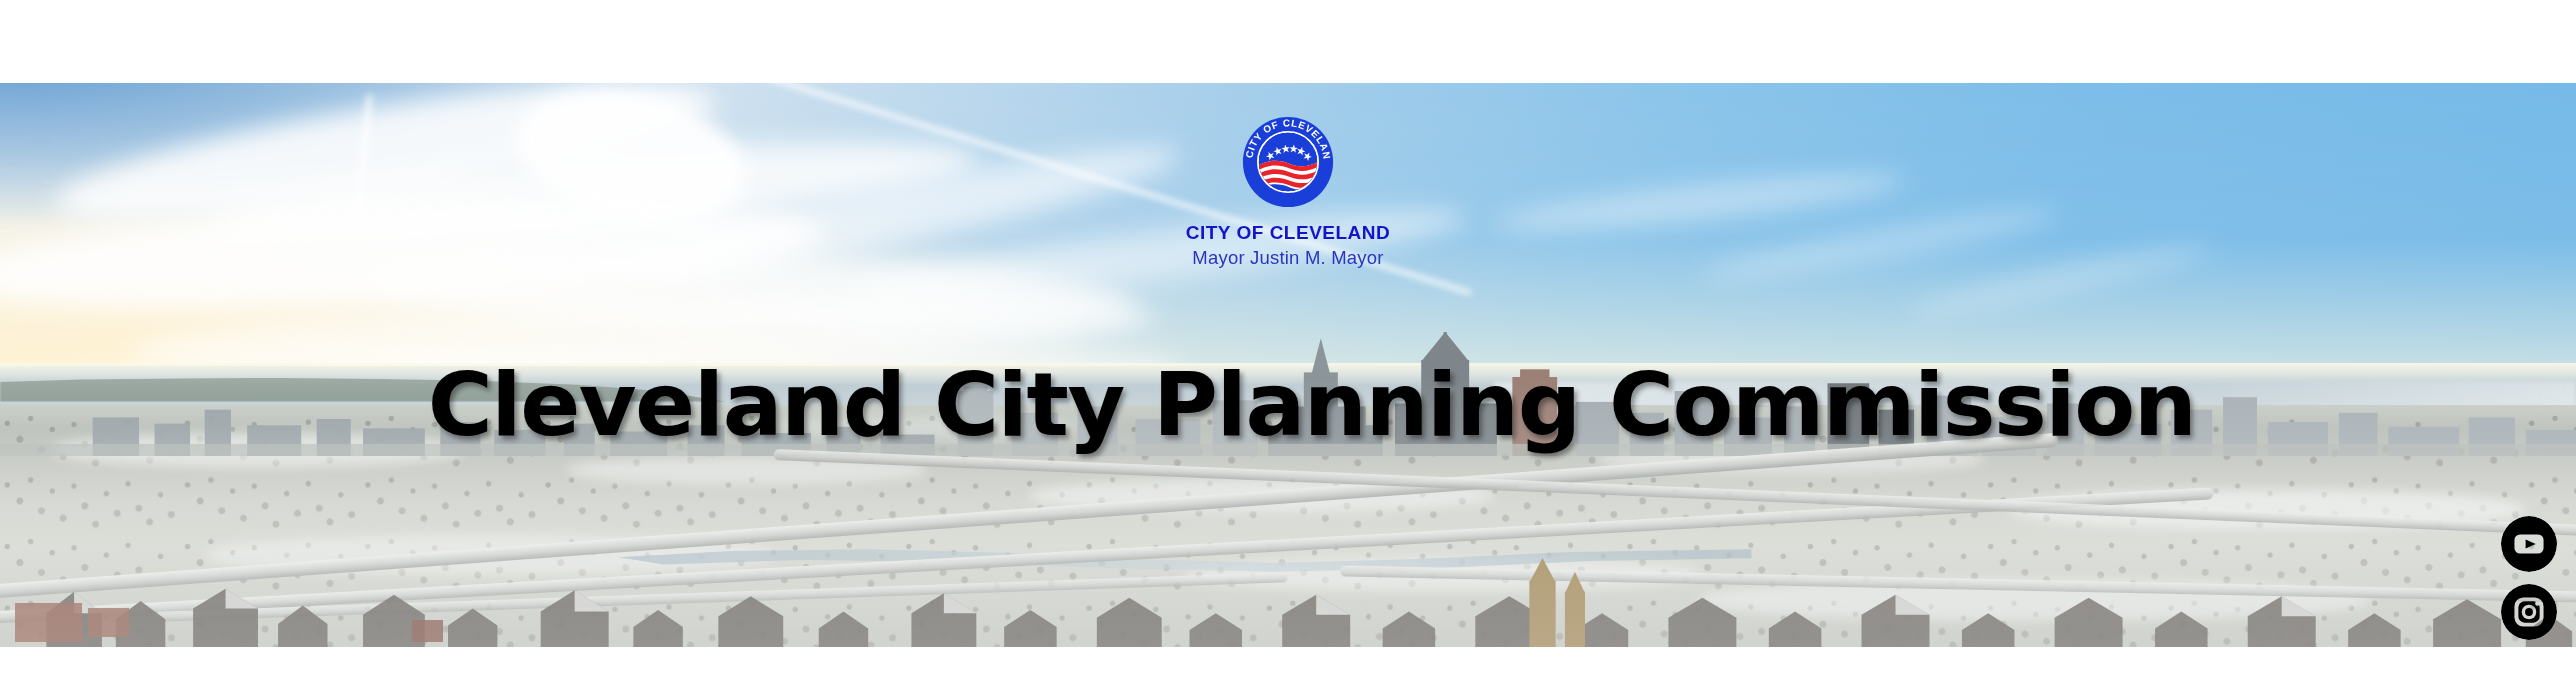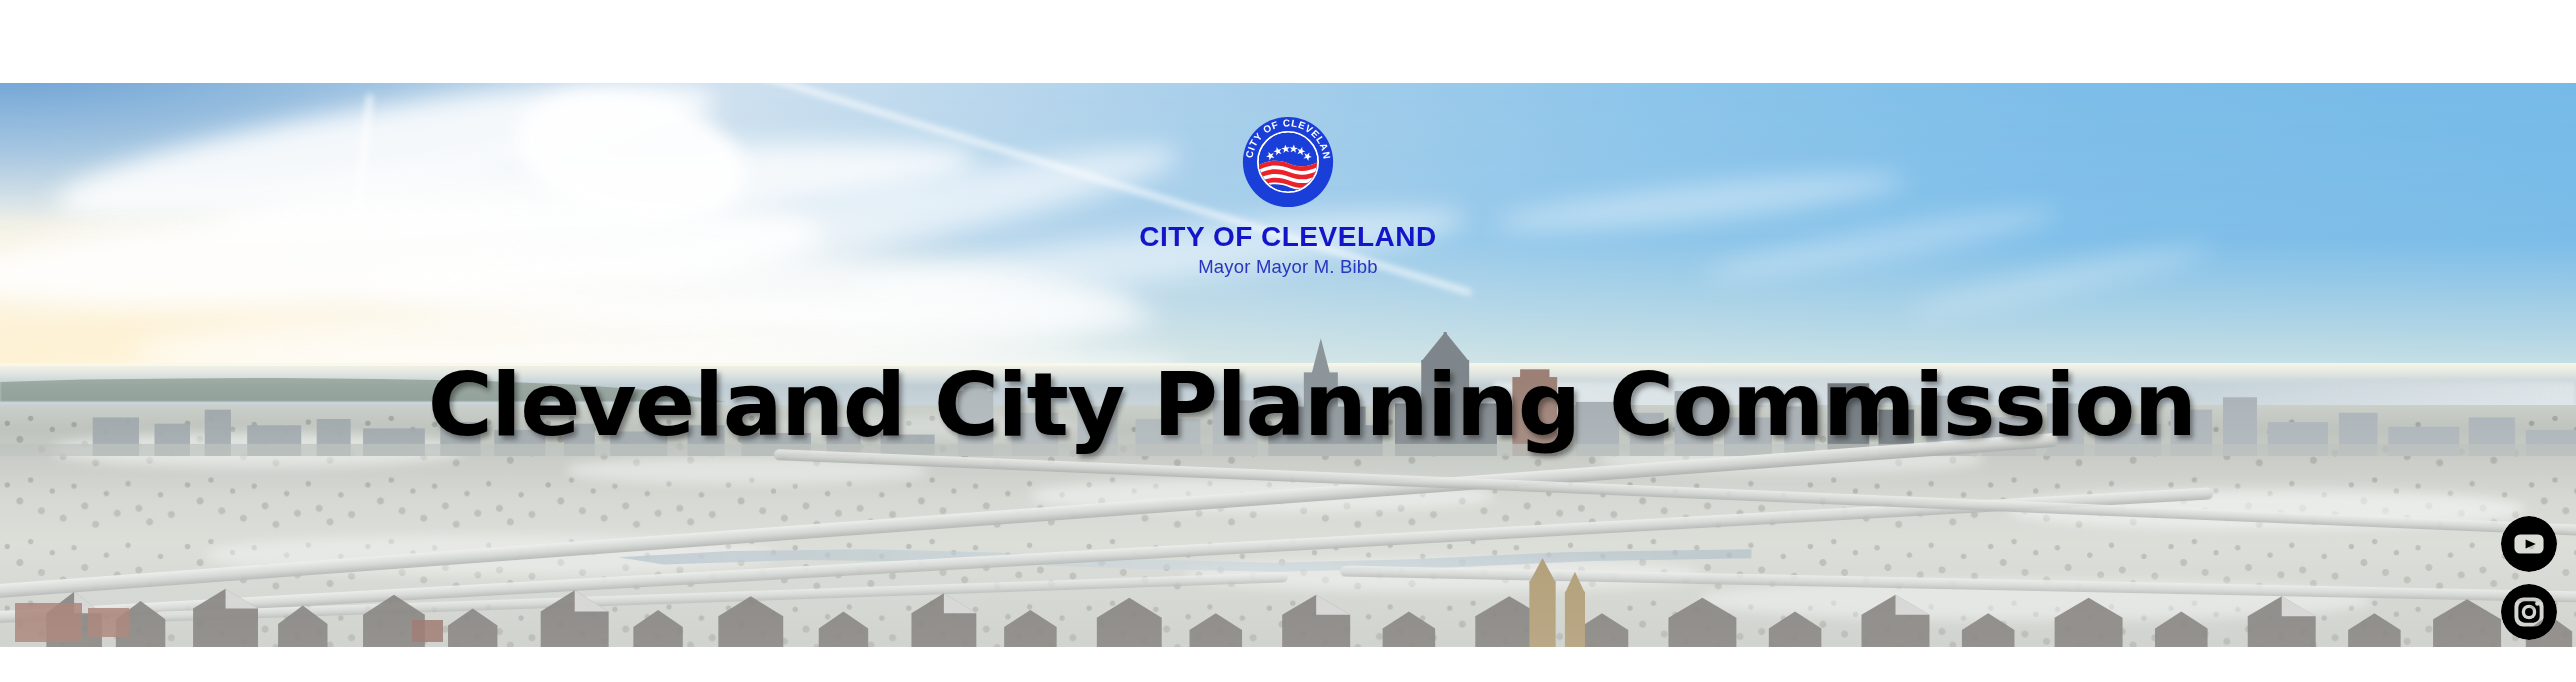--- a/index.html
+++ b/index.html
@@ -213,21 +213,21 @@
 
   
   .seal-block{
     position:absolute;left:0;top:0;width:100%;
     display:flex;flex-direction:column;align-items:center;
     padding-top:32px;z-index:25;
   }
   .seal{width:94px;height:94px;display:block;}
   .seal-title{
     margin-top:14px;
-    color:#1414c8;font-weight:700;font-size:28px;letter-spacing:0.5px;
+    color:#1414c8;font-weight:700;font-size:19px;letter-spacing:0.5px;
     font-family:"Liberation Sans",sans-serif;
     text-align:center;line-height:1;
   }
   .seal-sub{
     margin-top:7px;
     color:#2a35c0;font-weight:400;font-size:18.5px;letter-spacing:0.2px;
     font-family:"Liberation Sans",sans-serif;
     text-align:center;line-height:1;
   }
 
@@ -486,21 +486,21 @@
           <g>
             <path d="M40,106 C62,94 84,96 104,104 C124,112 146,110 164,100 L164,150 C146,160 124,162 104,154 C84,146 62,144 40,156 Z" fill="#ffffff"></path>
             <path d="M40,106 C62,94 84,96 104,104 C124,112 146,110 164,100 L164,110 C146,120 124,122 104,114 C84,106 62,104 40,116 Z" fill="#e8232a"></path>
             <path d="M40,124 C62,112 84,114 104,122 C124,130 146,128 164,118 L164,128 C146,138 124,140 104,132 C84,124 62,122 40,134 Z" fill="#e8232a"></path>
             <path d="M40,142 C62,130 84,132 104,140 C124,148 146,146 164,136 L164,146 C146,156 124,158 104,150 C84,142 62,140 40,152 Z" fill="#e8232a"></path>
           </g>
         </g>
       </svg>
 
       <div class="seal-title">CITY OF CLEVELAND</div>
-      <div class="seal-sub">Mayor Mayor M. Bibb</div>
+      <div class="seal-sub">Mayor Justin M. Mayor</div>
     </div>
 
     <div class="headline-wrap">
       <h1 class="headline">Cleveland City Planning Commission</h1>
     </div>
 
     <div class="social">
 
       <svg class="social-btn" viewBox="0 0 100 100">
         <defs>

